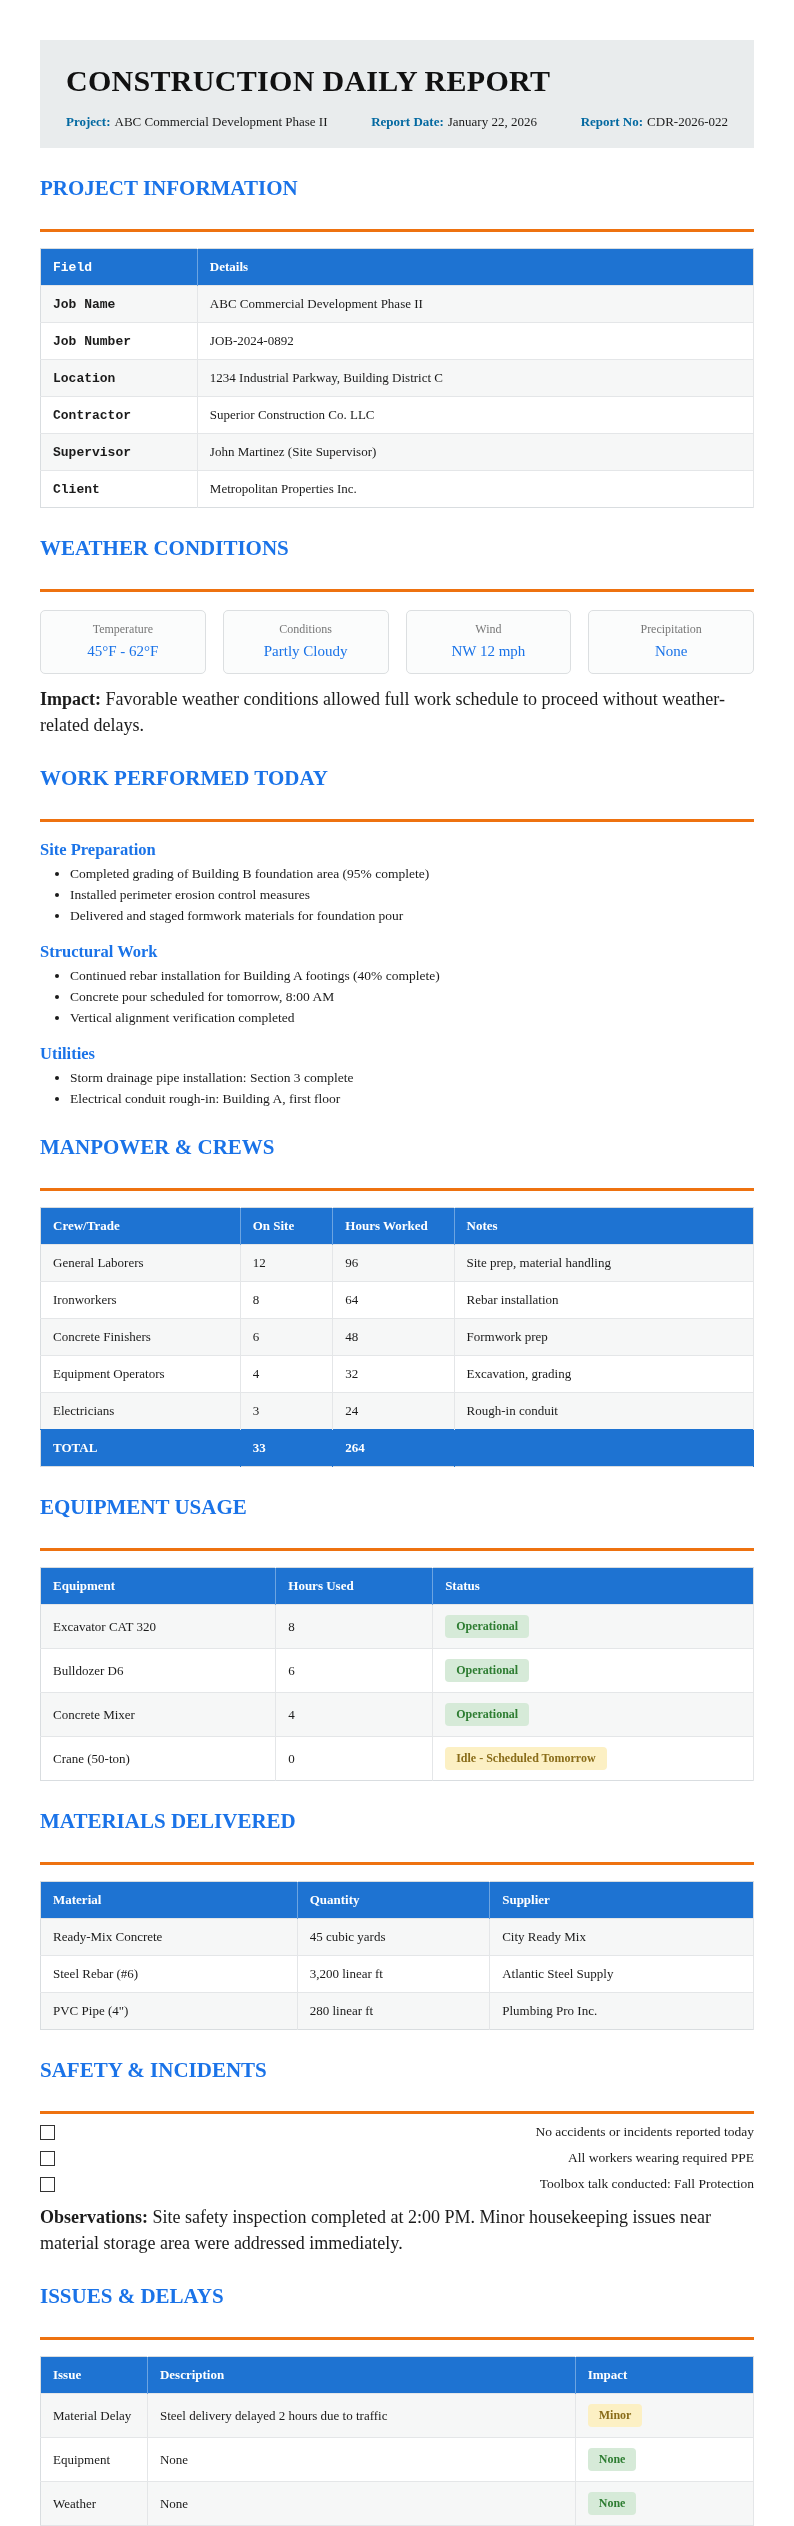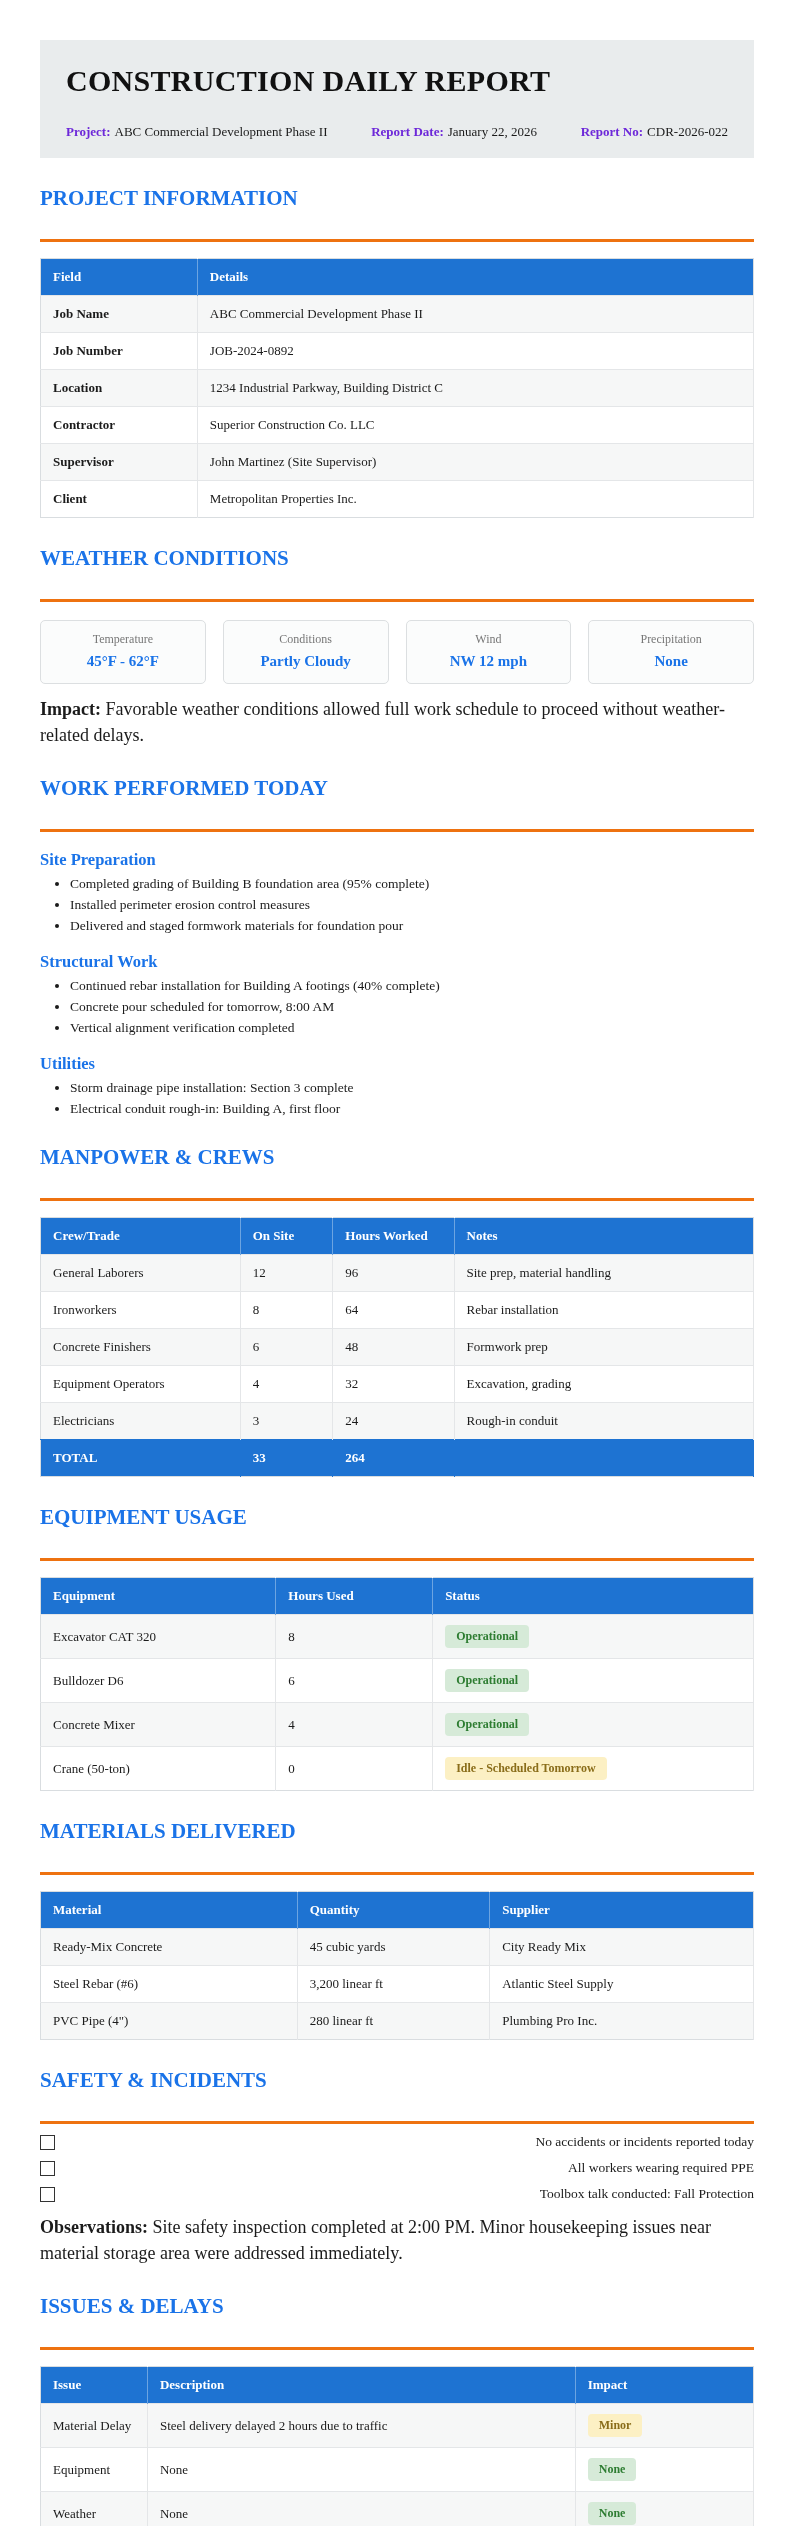--- a/index.html
+++ b/index.html
@@ -1,64 +1,64 @@
 <!DOCTYPE html>
 <html><head>
 <meta charset="utf-8">
 <style>
   * { box-sizing: border-box; }
   body { margin:0; background:#ffffff; font-family:"Liberation Serif", serif; color:#1b1b1b; }
   .page { width:794px; margin:0 auto; padding:40px 40px 70px; }
 
   
   .report-header { background:#e9eced; padding:24px 26px 18px; margin-bottom:28px; }
-  .report-title { font-size:30px; font-weight:bold; margin:0 0 26px; color:#111; letter-spacing:0.3px; }
+  .report-title { font-size:30px; font-weight:bold; margin:0 0 16px; color:#111; letter-spacing:0.3px; }
   .meta-row { display:flex; justify-content:space-between; font-size:13px; }
   .meta-item { white-space:nowrap; }
-  .meta-label { color:#6d28d9; font-weight:bold; margin-right:4px; }
+  .meta-label { color:#0369a1; font-weight:bold; margin-right:4px; }
 
   
   h2.section { color:#1a73e8; font-size:21px; margin:28px 0 10px; padding-bottom:28px;
                border-bottom:3px solid #ee7210; font-weight:bold; }
   h3.sub { color:#1a73e8; font-size:16.5px; margin:18px 0 6px; font-weight:bold; }
 
   
   table { width:100%; border-collapse:collapse; font-size:13px; margin:16px 0 10px; border:1px solid #d9dde0; }
   th { background:#1e73d2; color:#fff; text-align:left; font-weight:bold; padding:10px 12px;
        border-right:1px solid rgba(255,255,255,0.35); }
   th:last-child { border-right:none; }
   td { padding:10px 12px; border-right:1px solid #e4e6e8; border-top:1px solid #e4e6e8; vertical-align:middle; }
   td:last-child { border-right:1px solid #e4e6e8; }
   tbody tr:nth-child(odd) { background:#f6f7f7; }
   tbody tr.row-total { background:#1e73d2; }
   tbody tr.row-total td { color:#fff; font-weight:bold; border-color:#1e73d2;margin-left:12px; }
   .bold-first td:first-child { font-weight:bold; }
 
-  .tbl-project td:first-child, .tbl-project th:first-child { width:22%; }
+  .tbl-project td:first-child, .tbl-project th:first-child { width:22%;font-family:Liberation Mono, monospace; }
   .tbl-manpower th:nth-child(1){width:28%;} .tbl-manpower th:nth-child(2){width:13%;}
   .tbl-manpower th:nth-child(3){width:17%;} .tbl-manpower th:nth-child(4){width:42%;}
   .tbl-equipment th:nth-child(1){width:33%;} .tbl-equipment th:nth-child(2){width:22%;}
   .tbl-equipment th:nth-child(3){width:45%;}
   .tbl-materials th:nth-child(1){width:36%;} .tbl-materials th:nth-child(2){width:27%;}
   .tbl-materials th:nth-child(3){width:37%;}
   .tbl-issues th:nth-child(1){width:15%;} .tbl-issues th:nth-child(2){width:60%;}
   .tbl-issues th:nth-child(3){width:25%;}
   .tbl-planned th:nth-child(1){width:10%;} .tbl-planned th:nth-child(2){width:70%;}
   .tbl-planned th:nth-child(3){width:20%;}
 
   .badge { display:inline-block; padding:4px 11px; border-radius:4px; font-weight:bold; font-size:12px; }
   .badge-green { background:#d6ead8; color:#2e7d32; }
   .badge-yellow { background:#fcf0c4; color:#8a6d1a; }
 
   
   .weather-row { display:flex; gap:17px; margin:18px 0 3px; }
   .weather-card { flex:1; border:1px solid #dcdfe1; background:#fbfcfc; border-radius:5px;
                   text-align:center; padding:11px 6px 13px; }
   .weather-label { color:#777; font-size:12px; margin-bottom:6px; }
-  .weather-value { color:#1a73e8; font-weight:bold; font-size:15px; }
+  .weather-value { color:#1a73e8; font-weight:normal; font-size:15px; }
 
   
   ul.bullets { margin:6px 0 16px; padding-left:30px; }
   ul.bullets li { margin:5px 0; font-size:13.5px; }
 
   
   .check-row { display:flex; align-items:center; margin:10px 0; font-size:13.5px;justify-content:space-between; }
   .checkbox { width:15px; height:15px; border:1.5px solid #333; margin-right:11px;
               display:inline-block; flex:0 0 auto; background:#fff; }
 

